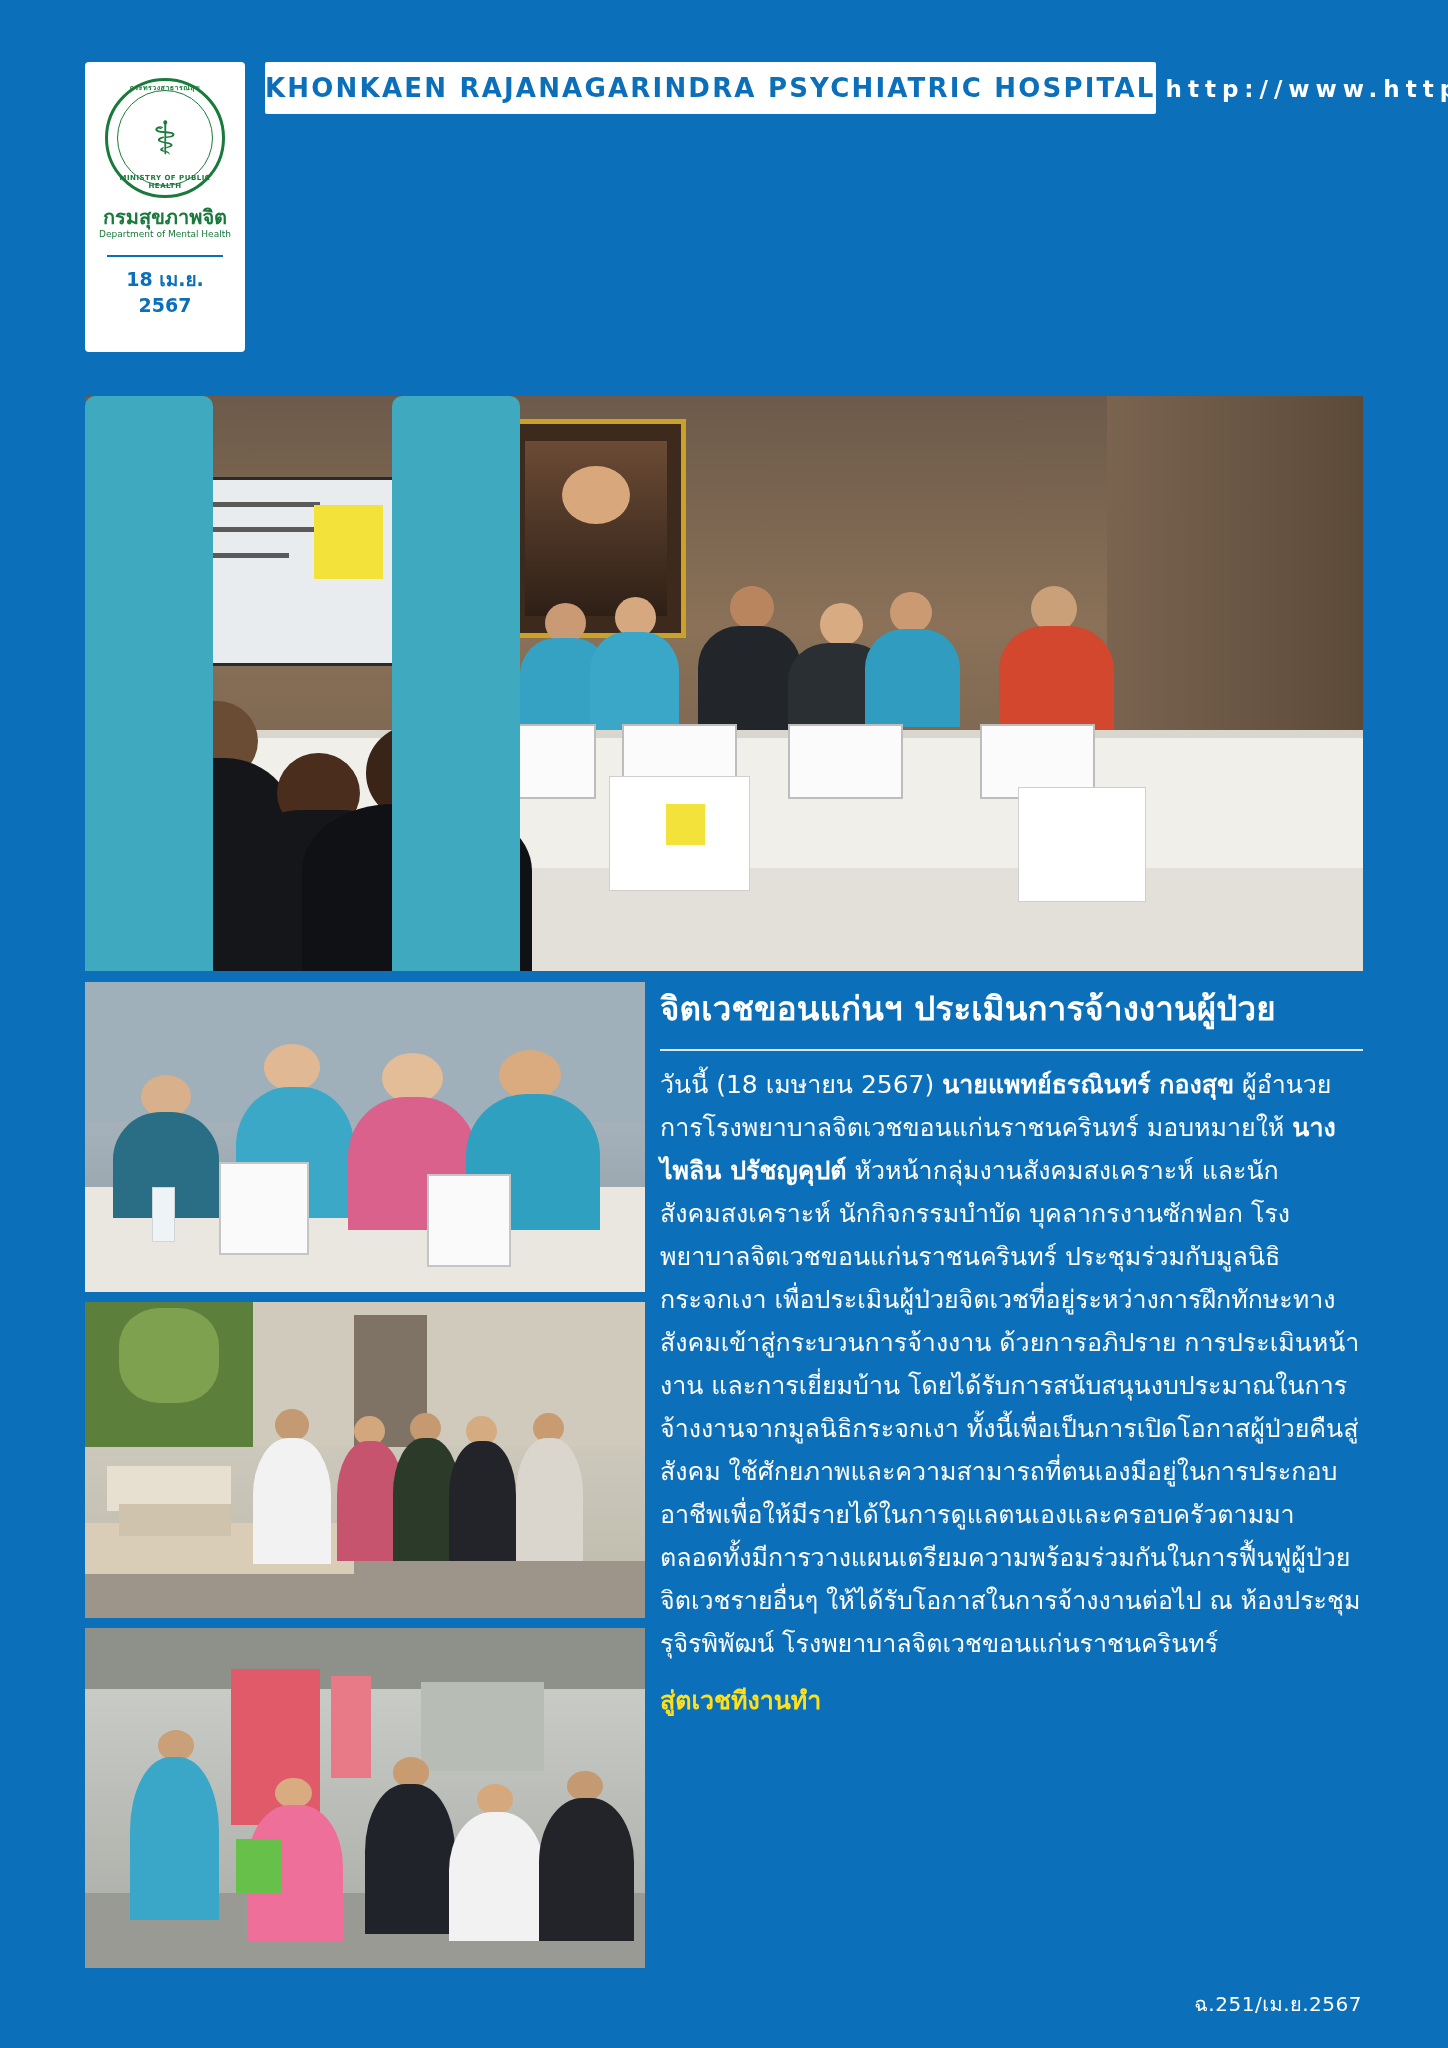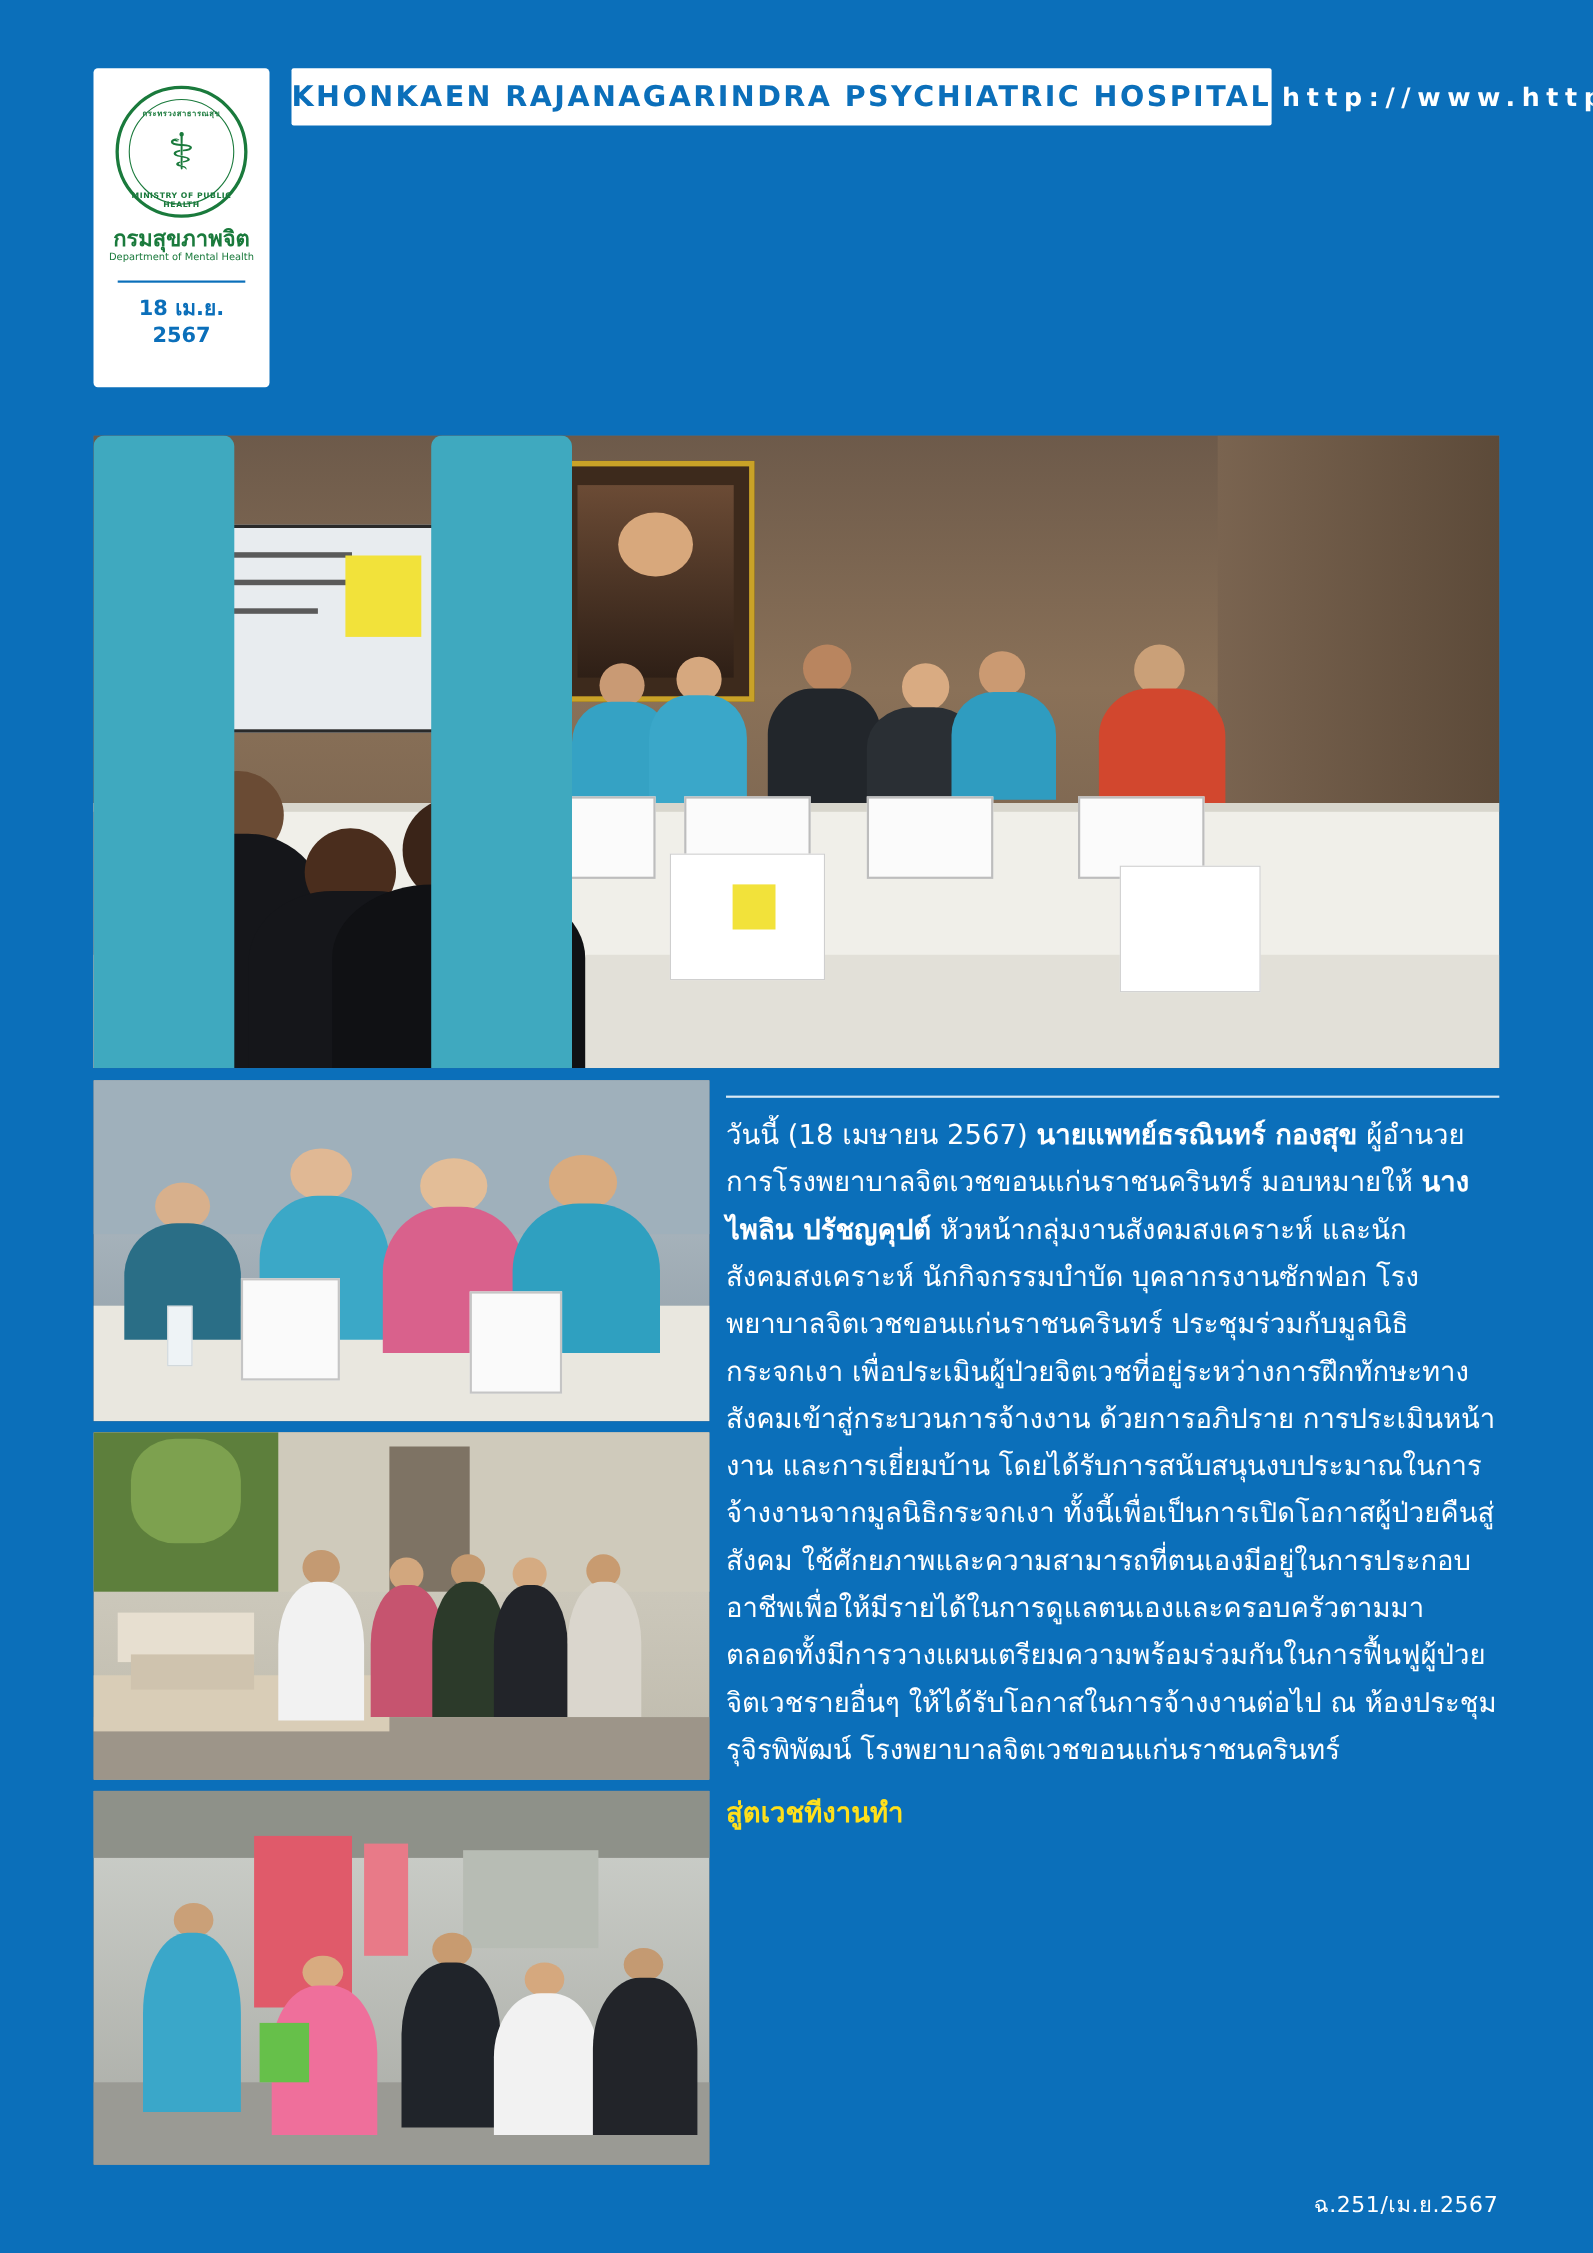--- a/index.html
+++ b/index.html
@@ -60,21 +60,21 @@
   }
   .logo-emblem .ring-top, .logo-emblem .ring-bot {
     position: absolute;
     width: 100%;
     text-align: center;
     font-size: 7px;
     color: #1a7a3c;
     letter-spacing: 0.5px;
     font-weight: bold;
   }
-  .logo-emblem .ring-top { top: 16px; }
+  .logo-emblem .ring-top { top: 1px; }
   .logo-emblem .ring-bot { bottom: 5px; }
   .logo-th {
     margin-top: 8px;
     color: #1a7a3c;
     font-size: 20px;
     font-weight: bold;
     line-height: 1.1;
   }
   .logo-en {
     color: #1a7a3c;
@@ -373,20 +373,21 @@
       <div class="k-h" style="left:70%;top:46%;width:6.5%;height:9%;background:#d5a87e;"></div>
       <div class="k-p" style="left:65%;top:54%;width:17%;height:38%;background:#f2f2f2;"></div>
       <div class="k-h" style="left:86%;top:42%;width:6.5%;height:9%;background:#c49a72;"></div>
       <div class="k-p" style="left:81%;top:50%;width:17%;height:42%;background:#222429;"></div>
       <div style="position:absolute;left:27%;top:62%;width:8%;height:16%;background:#66c04a;"></div>
     </div>
   </div>
 
   <div class="article">
     <div class="headline">
+      <div>จิตเวชขอนแก่นฯ ประเมินการจ้างงานผู้ป่วย</div>
     </div>
     <div class="hr"></div>
     <div class="body-text" id="article-body"><span>วันนี้ (18 เมษายน 2567) </span><b>นายแพทย์ธรณินทร์ กองสุข</b><span> ผู้อำนวยการโรงพยาบาลจิตเวชขอนแก่นราชนครินทร์ มอบหมายให้ </span><b>นางไพลิน ปรัชญคุปต์</b><span> หัวหน้ากลุ่มงานสังคมสงเคราะห์ และนักสังคมสงเคราะห์ นักกิจกรรมบำบัด บุคลากรงานซักฟอก โรงพยาบาลจิตเวชขอนแก่นราชนครินทร์ ประชุมร่วมกับมูลนิธิกระจกเงา เพื่อประเมินผู้ป่วยจิตเวชที่อยู่ระหว่างการฝึกทักษะทางสังคมเข้าสู่กระบวนการจ้างงาน ด้วยการอภิปราย การประเมินหน้างาน และการเยี่ยมบ้าน โดยได้รับการสนับสนุนงบประมาณในการจ้างงานจากมูลนิธิกระจกเงา ทั้งนี้เพื่อเป็นการเปิดโอกาสผู้ป่วยคืนสู่สังคม ใช้ศักยภาพและความสามารถที่ตนเองมีอยู่ในการประกอบอาชีพเพื่อให้มีรายได้ในการดูแลตนเองและครอบครัวตามมา ตลอดทั้งมีการวางแผนเตรียมความพร้อมร่วมกันในการฟื้นฟูผู้ป่วยจิตเวชรายอื่นๆ ให้ได้รับโอกาสในการจ้างงานต่อไป ณ ห้องประชุมรุจิรพิพัฒน์ โรงพยาบาลจิตเวชขอนแก่นราชนครินทร์</span></div>
     <div class="slogan">
       <div>สู่ตเวชทีงานทำ</div>
     </div>
   </div>
 
   <div class="issue">ฉ.251/เม.ย.2567</div>
 

